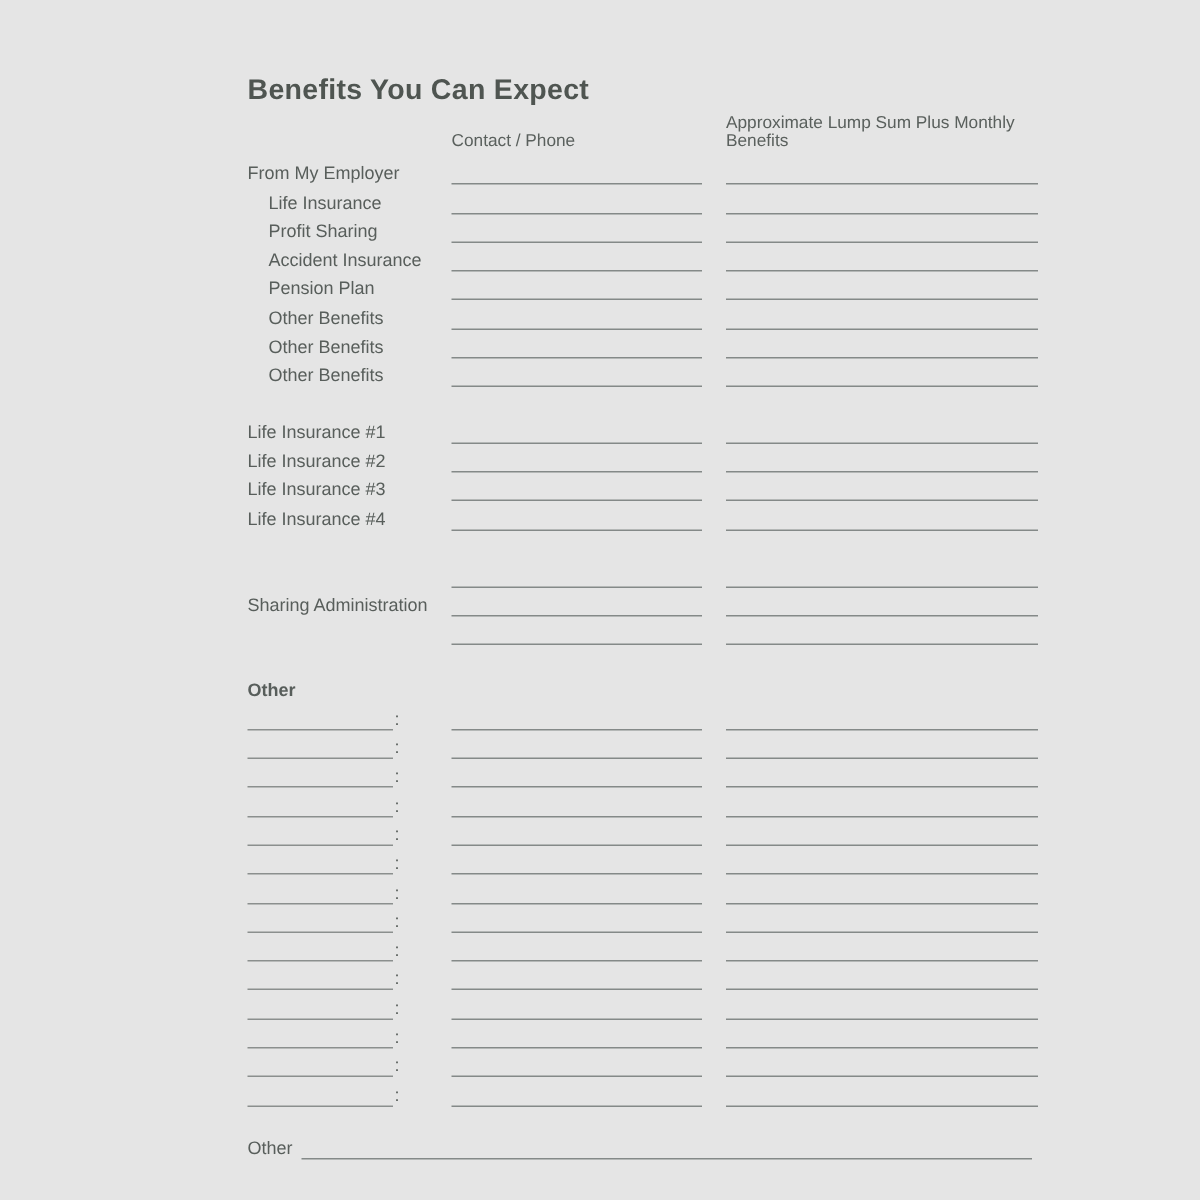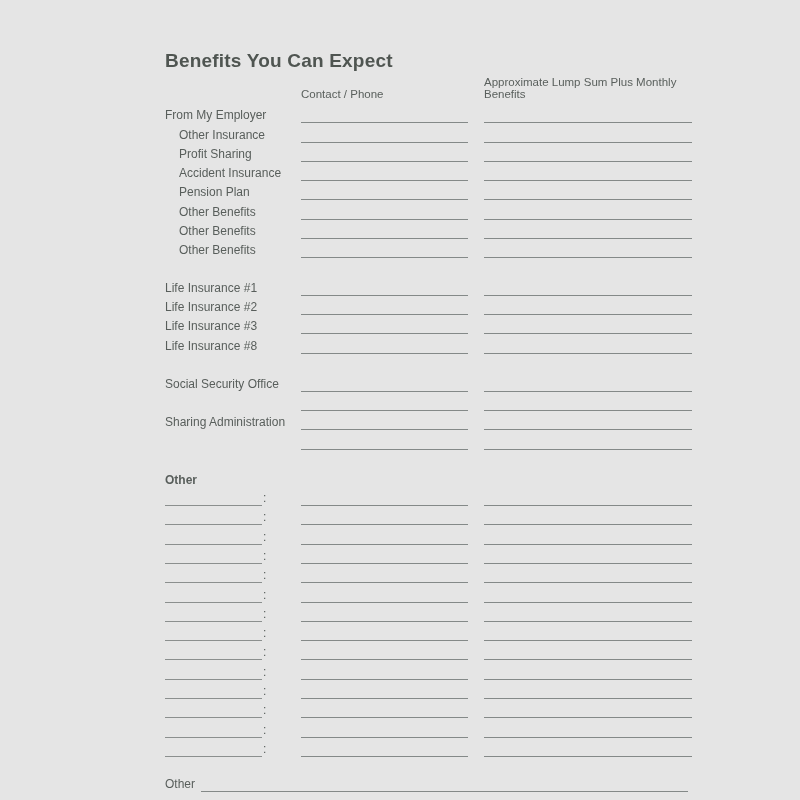--- a/index.html
+++ b/index.html
@@ -116,21 +116,21 @@
     <div class="hc2">Approximate Lump Sum Plus Monthly Benefits</div>
   </div>
 
   <div id="rows-container">
       <div class="row">
         <span class="lab">From My Employer</span>
         <span class="cellline c1"></span>
         <span class="cellline c2"></span>
       </div>
       <div class="row">
-        <span class="lab indent">Other Insurance</span>
+        <span class="lab indent">Life Insurance</span>
         <span class="cellline c1"></span>
         <span class="cellline c2"></span>
       </div>
       <div class="row">
         <span class="lab indent">Profit Sharing</span>
         <span class="cellline c1"></span>
         <span class="cellline c2"></span>
       </div>
       <div class="row">
         <span class="lab indent">Accident Insurance</span>
@@ -167,30 +167,25 @@
         <span class="lab">Life Insurance #2</span>
         <span class="cellline c1"></span>
         <span class="cellline c2"></span>
       </div>
       <div class="row">
         <span class="lab">Life Insurance #3</span>
         <span class="cellline c1"></span>
         <span class="cellline c2"></span>
       </div>
       <div class="row">
-        <span class="lab">Life Insurance #8</span>
+        <span class="lab">Life Insurance #4</span>
         <span class="cellline c1"></span>
         <span class="cellline c2"></span>
       </div>
       <div class="spacer" style="height: 19px;"></div>
-      <div class="row">
-        <span class="lab">Social Security Office</span>
-        <span class="cellline c1"></span>
-        <span class="cellline c2"></span>
-      </div>
       <div class="row">
         <span class="lab"></span>
         <span class="cellline c1"></span>
         <span class="cellline c2"></span>
       </div>
       <div class="row">
         <span class="lab">Sharing Administration</span>
         <span class="cellline c1"></span>
         <span class="cellline c2"></span>
       </div>

